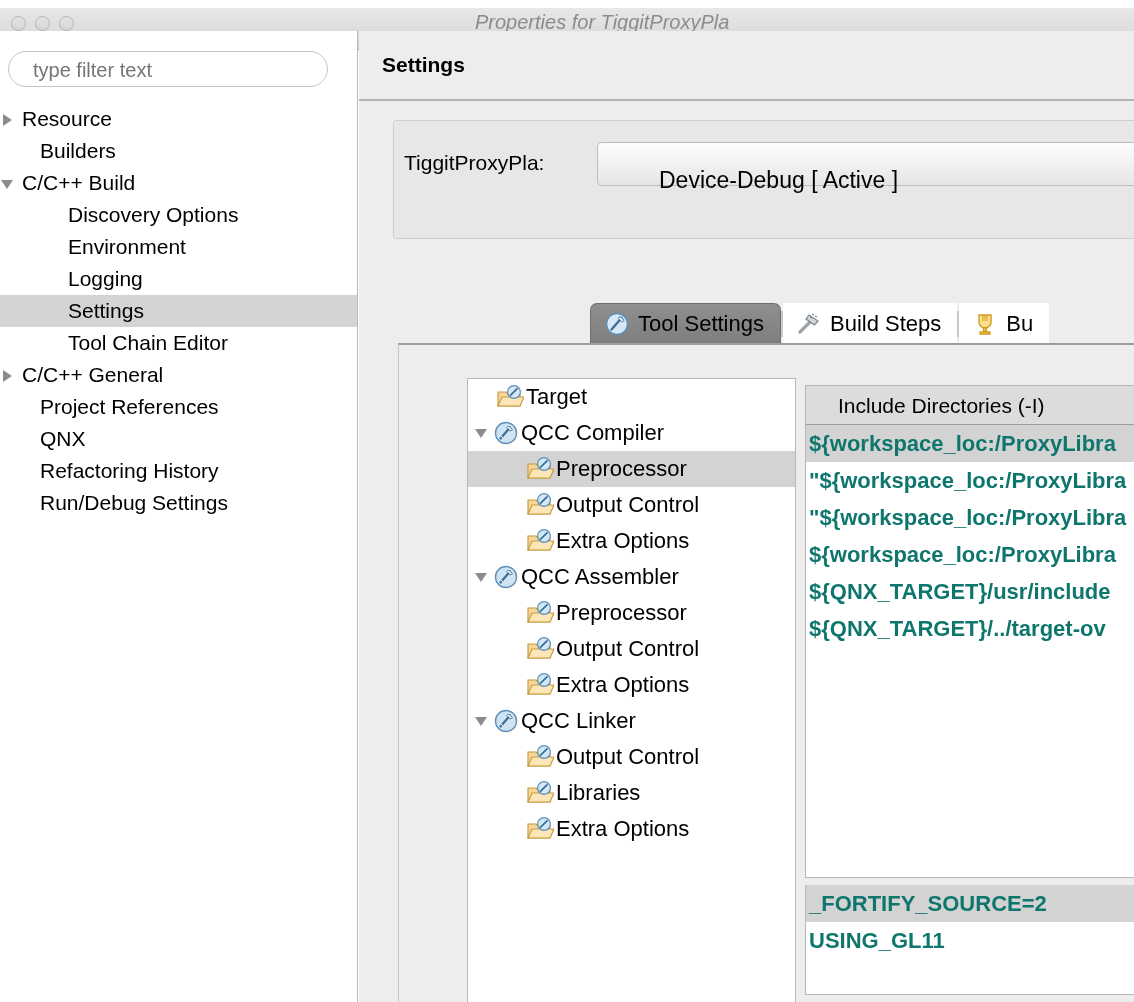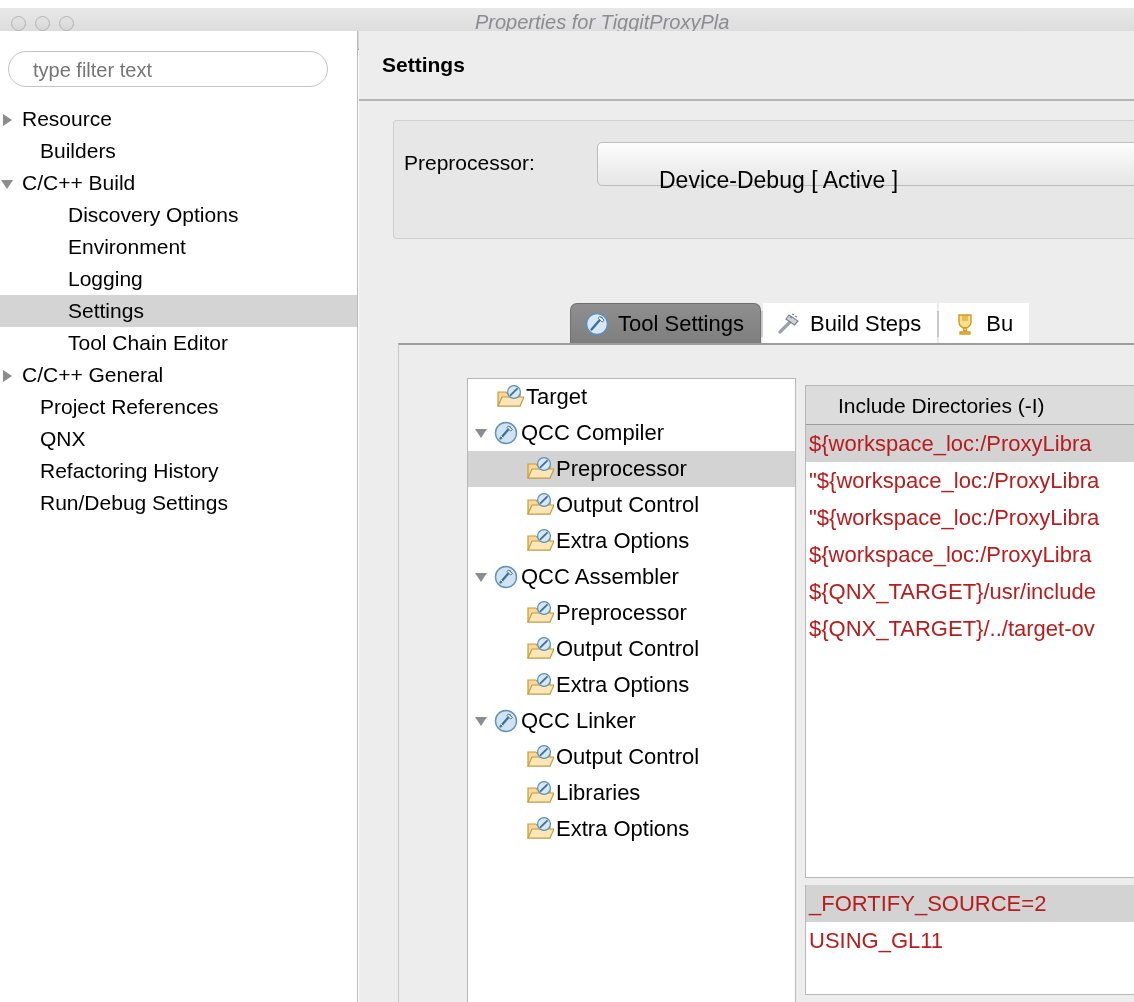--- a/index.html
+++ b/index.html
@@ -159,20 +159,21 @@
     font-size: 22px;
     white-space: nowrap;
     box-sizing: border-box;
   }
   .tab.active {
     background: linear-gradient(to bottom, #8f8f8f 0%, #7e7e7e 100%);
     border: 1px solid #6f6f6f;
     border-bottom: none;
     border-radius: 7px 7px 0 0;
     color: #000;
+    margin-left: 20px;
   }
   .tab.idle {
     background: #ffffff;
     color: #000;
   }
   .tab-sep {
     width: 2px; height: 26px; background: #c9c9c9; align-self: center;
   }
   .tab-ico { margin-right: 8px; display: block; }
 
@@ -236,25 +237,26 @@
     background: #ffffff;
     border: 1px solid #b7b7b7;
     border-top: none;
     box-sizing: border-box;
     overflow: hidden;
   }
   #inc-list { height: 453px; }
   #def-list { height: 110px; }
   .litem {
     height: 37px; line-height: 37px;
-    font-size: 22px; color: #b91c1c;
+    font-size: 22px; color: #0f766e;
     padding-left: 3px;
     white-space: nowrap;
     overflow: hidden;
     box-sizing: border-box;
+    font-weight: bold;
   }
   .litem.sel { background: #d3d3d3; }
 </style>
 </head>
 <body>
 
 <div id="root">
 
   <div id="titlebar">
     <div id="traffic">
@@ -284,21 +286,21 @@
         <div class="tnode"><span class="lbl" style="margin-left:40px">Refactoring History</span></div>
         <div class="tnode"><span class="lbl" style="margin-left:40px">Run/Debug Settings</span></div>
       </div>
   </div>
 
   <div id="main">
     <div id="page-title">Settings</div>
     <div id="title-rule"></div>
 
     <div id="config-box">
-      <div id="config-label">Preprocessor:</div>
+      <div id="config-label">TiggitProxyPla:</div>
       <div id="config-combo">
         <div id="config-value">Device-Debug  [ Active ]</div>
       </div>
     </div>
 
     <div id="tabbar">
         <div class="tab active">
           <svg class="tab-ico" width="26" height="26" viewBox="0 0 26 26">
             <circle cx="13" cy="13" r="10.5" fill="#d6e7f5" stroke="#5f90b8" stroke-width="1.5"></circle>
             <path d="M7.5 18.5 L17.5 7" stroke="#3f6f99" stroke-width="2.4" stroke-linecap="round"></path>

